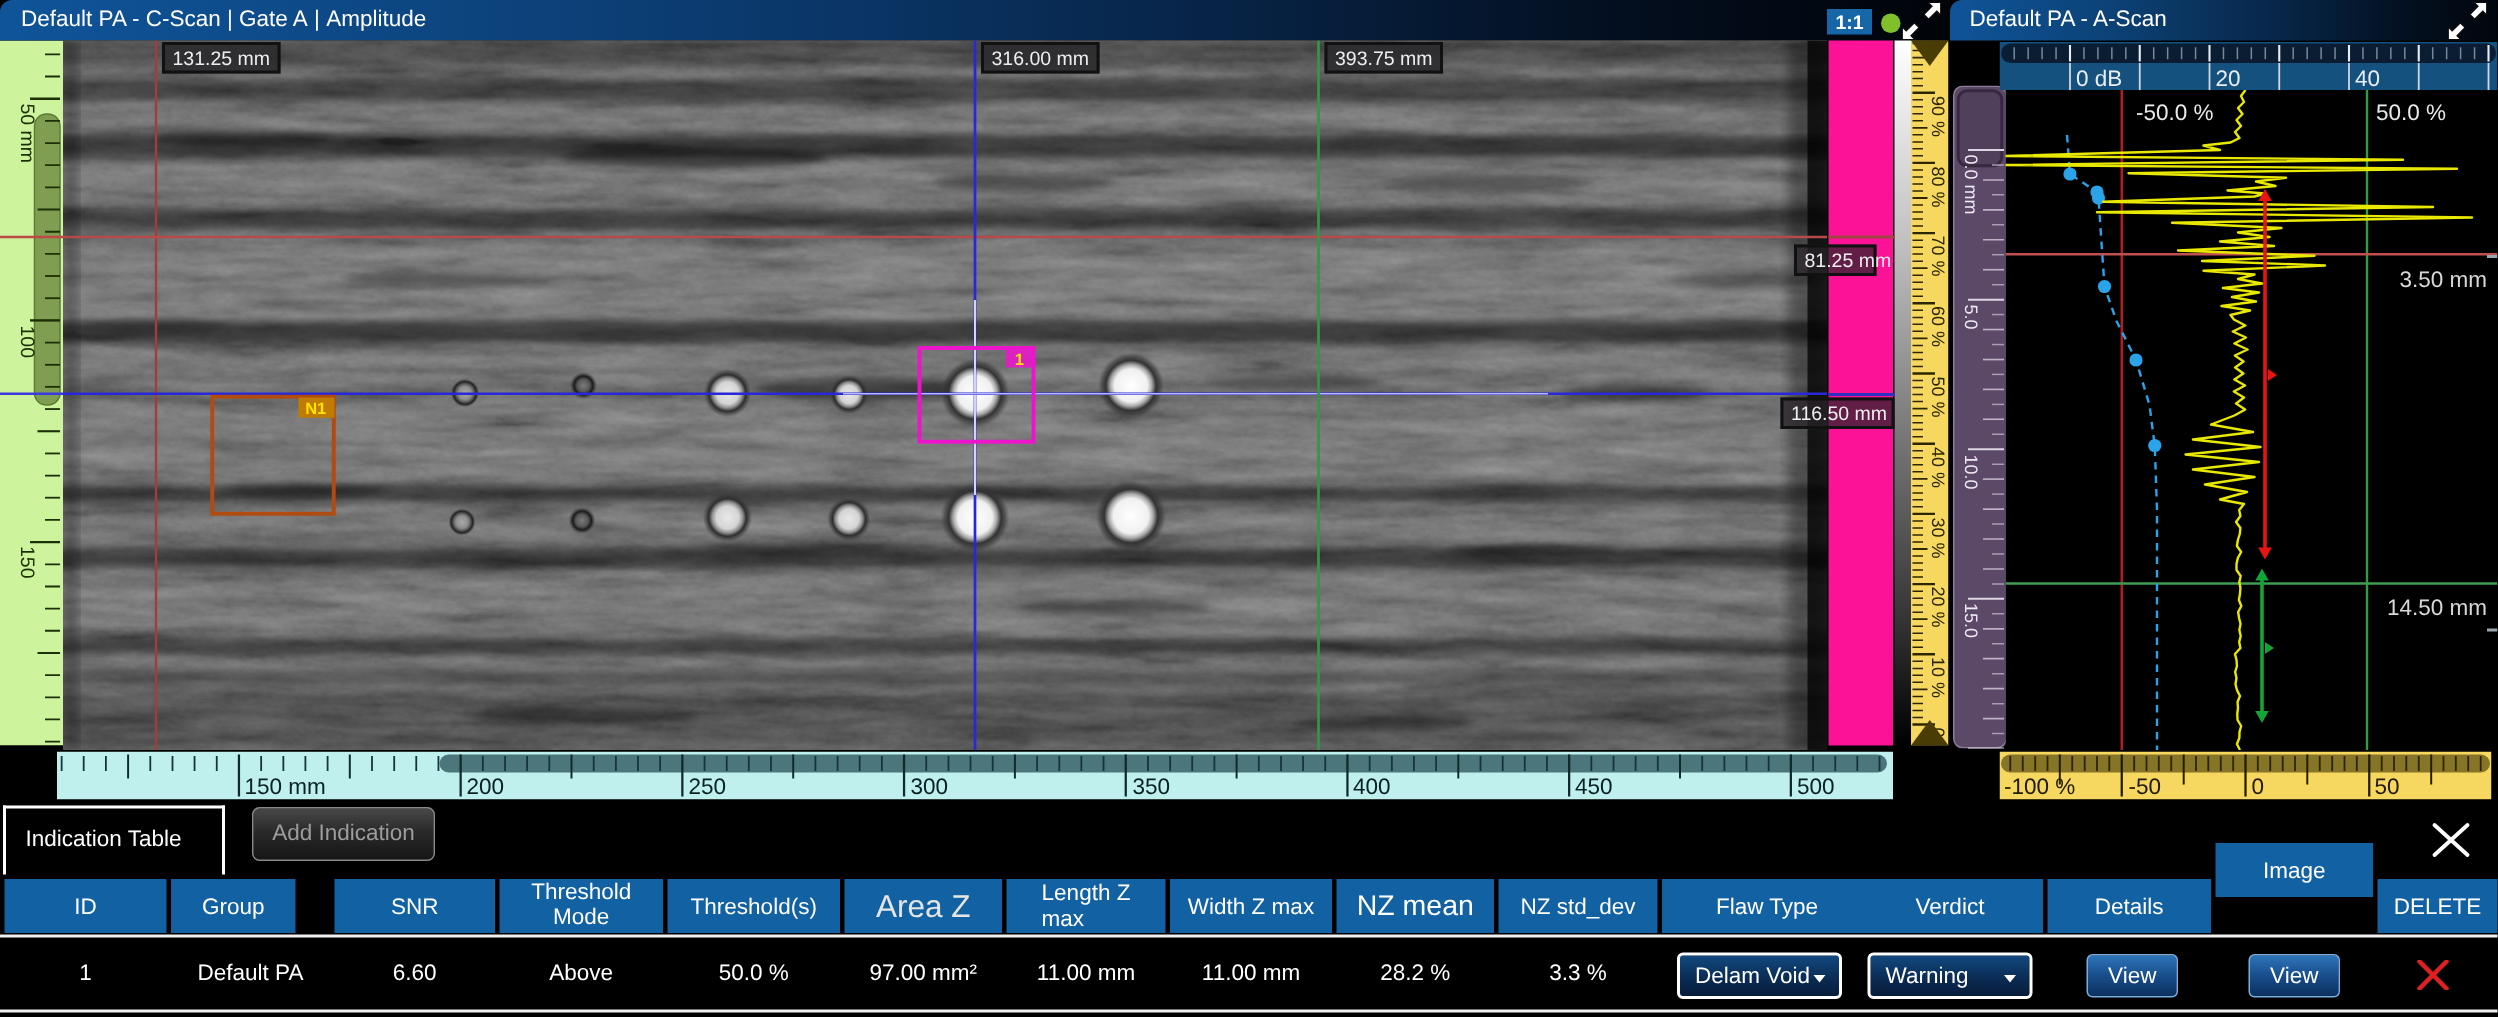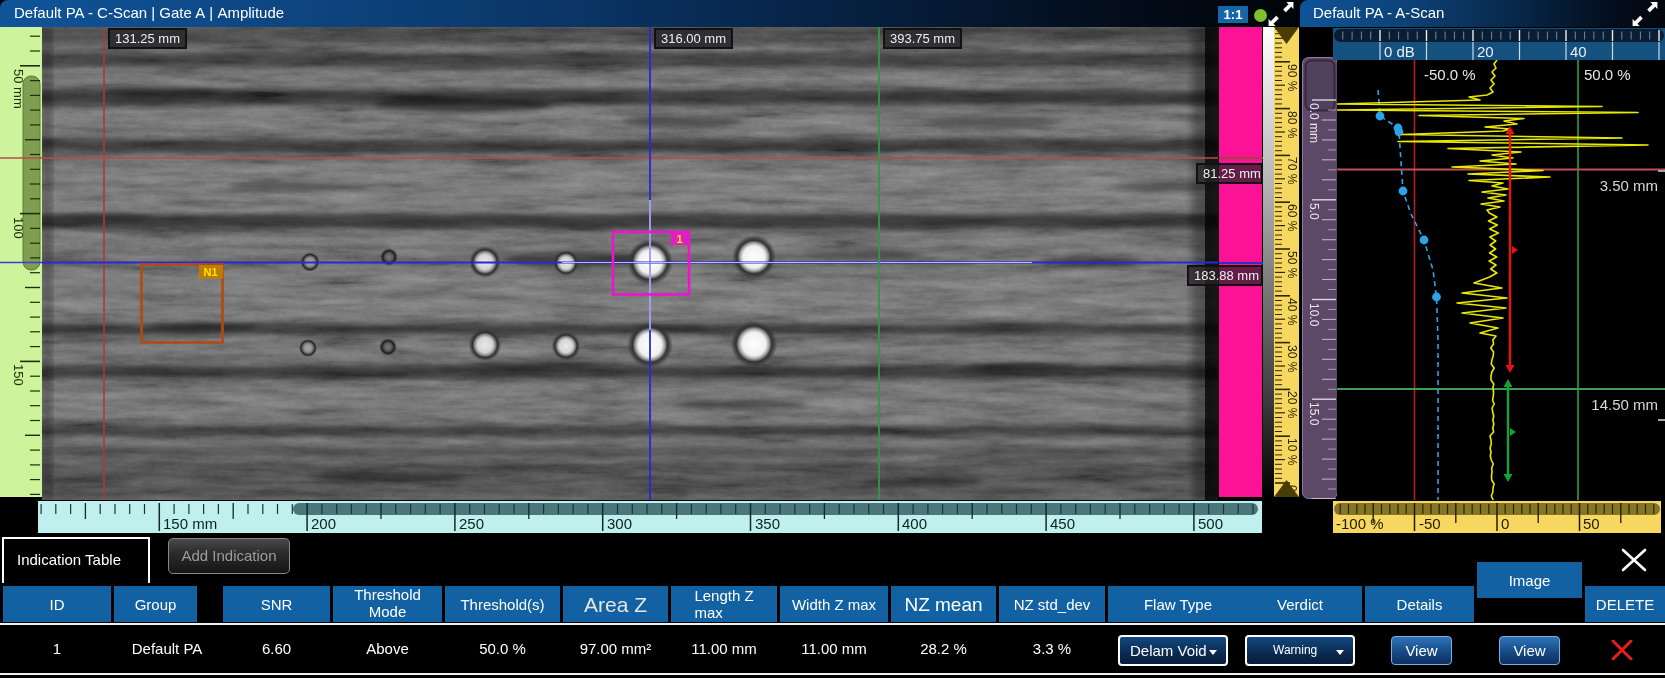--- a/index.html
+++ b/index.html
@@ -218,22 +218,22 @@
     <rect x="628.5" y="205.5" width="18.5" height="12.5" fill="#ee14ce" opacity="0.85"></rect>
     <text x="637.5" y="216" text-anchor="middle" fill="#ffe400" font-size="11" font-weight="bold" font-family="Liberation Sans">1</text>
   </svg>
 <div class="lbl" style="left:108px;top:28px">131.25 mm</div>
 <div class="lbl" style="left:654px;top:28px">316.00 mm</div>
 <div class="lbl" style="left:883px;top:28px">393.75 mm</div>
 <div class="abs" style="left:1219px;top:27px;width:43px;height:470px;background:#fb1296"></div>
 <div class="abs" style="left:1263px;top:27px;width:11px;height:470px;background:linear-gradient(#ffffff,#bdbdbd 30%,#7a7a7a 55%,#3a3a3a 80%,#000 100%)"></div>
 <div class="abs" style="left:1219px;top:157px;width:44px;height:2px;background:#a04444"></div>
 <div class="abs" style="left:1219px;top:261.5px;width:44px;height:2px;background:#3030c0"></div>
-<div class="lbl" style="left:1196px;top:163px;width:67px;text-align:right;background:rgba(40,35,40,0.72)">81.25 mm</div>
-<div class="lbl" style="left:1187px;top:265px;width:76px;text-align:right;background:rgba(40,35,40,0.72)">183.88 mm</div>
+<div class="lbl" style="left:1196px;top:163px;width:55px;text-align:right;background:rgba(40,35,40,0.72)">81.25 mm</div>
+<div class="lbl" style="left:1187px;top:265px;width:76px;text-align:right;background:rgba(40,35,40,0.72)">116.50 mm</div>
 <svg style="position:absolute;left:1274px;top:27px" width="25" height="470" viewBox="0 0 25 470">
     <rect x="0" y="0" width="25" height="470" fill="#f6d75f"></rect>
     <line x1="1" y1="456.0" x2="16" y2="456.0" stroke="#2c2600" stroke-width="1.6"></line>
     <line x1="1" y1="451.3" x2="8" y2="451.3" stroke="#2c2600" stroke-width="1"></line>
     <line x1="1" y1="446.6" x2="8" y2="446.6" stroke="#2c2600" stroke-width="1"></line>
     <line x1="1" y1="442.0" x2="8" y2="442.0" stroke="#2c2600" stroke-width="1"></line>
     <line x1="1" y1="437.3" x2="8" y2="437.3" stroke="#2c2600" stroke-width="1"></line>
     <line x1="1" y1="432.6" x2="11" y2="432.6" stroke="#2c2600" stroke-width="1.2"></line>
     <line x1="1" y1="427.9" x2="8" y2="427.9" stroke="#2c2600" stroke-width="1"></line>
     <line x1="1" y1="423.2" x2="8" y2="423.2" stroke="#2c2600" stroke-width="1"></line>
@@ -670,19 +670,19 @@
 <div class="abs wt" style="left:333px;top:626px;width:109px;height:46px;font-size:15px;text-align:center;line-height:46px">Above</div>
 <div class="abs wt" style="left:445px;top:626px;width:115px;height:46px;font-size:15px;text-align:center;line-height:46px">50.0 %</div>
 <div class="abs wt" style="left:563px;top:626px;width:105px;height:46px;font-size:15px;text-align:center;line-height:46px">97.00 mm²</div>
 <div class="abs wt" style="left:671px;top:626px;width:106px;height:46px;font-size:15px;text-align:center;line-height:46px">11.00 mm</div>
 <div class="abs wt" style="left:780px;top:626px;width:108px;height:46px;font-size:15px;text-align:center;line-height:46px">11.00 mm</div>
 <div class="abs wt" style="left:891px;top:626px;width:105px;height:46px;font-size:15px;text-align:center;line-height:46px">28.2 %</div>
 <div class="abs wt" style="left:999px;top:626px;width:106px;height:46px;font-size:15px;text-align:center;line-height:46px">3.3 %</div>
 <div class="abs" style="left:1118px;top:635px;width:110px;height:31px;border:2px solid #fff;border-radius:4px;background:linear-gradient(#11497f,#0a2a52 60%,#071c3a);color:#fff;font-size:15px;line-height:27px;padding-left:10px">Delam Void<svg style="position:absolute;right:7px;top:9px" width="12" height="12" viewBox="0 0 12 12">
       <path d="M2 4 L6 9 L10 4 Z" fill="#fff"></path>
     </svg></div>
-<div class="abs" style="left:1245px;top:635px;width:110px;height:31px;border:2px solid #fff;border-radius:4px;background:linear-gradient(#11497f,#0a2a52 60%,#071c3a);color:#fff;font-size:12px;line-height:27px;padding-left:26px">Warning<svg style="position:absolute;right:7px;top:9px" width="12" height="12" viewBox="0 0 12 12">
+<div class="abs" style="left:1245px;top:635px;width:110px;height:31px;border:2px solid #fff;border-radius:4px;background:linear-gradient(#11497f,#0a2a52 60%,#071c3a);color:#fff;font-size:15px;line-height:27px;padding-left:10px">Warning<svg style="position:absolute;right:7px;top:9px" width="12" height="12" viewBox="0 0 12 12">
       <path d="M2 4 L6 9 L10 4 Z" fill="#fff"></path>
     </svg></div>
 <div class="abs" style="left:1391px;top:636px;width:61px;height:29px;border:1px solid #79aede;border-radius:4px;background:linear-gradient(#2e74ba,#164a86 55%,#0d3060);color:#fff;font-size:15px;text-align:center;line-height:27px">View</div>
 <div class="abs" style="left:1499px;top:636px;width:61px;height:29px;border:1px solid #79aede;border-radius:4px;background:linear-gradient(#2e74ba,#164a86 55%,#0d3060);color:#fff;font-size:15px;text-align:center;line-height:27px">View</div>
 <svg style="position:absolute;left:1611px;top:640px" width="22" height="20" viewBox="0 0 22 20">
     <path d="M2 1 L20 19 M20 1 L2 19" stroke="#e02020" stroke-width="3" stroke-linecap="round" fill="none"></path>
   </svg>
 </body></html>

